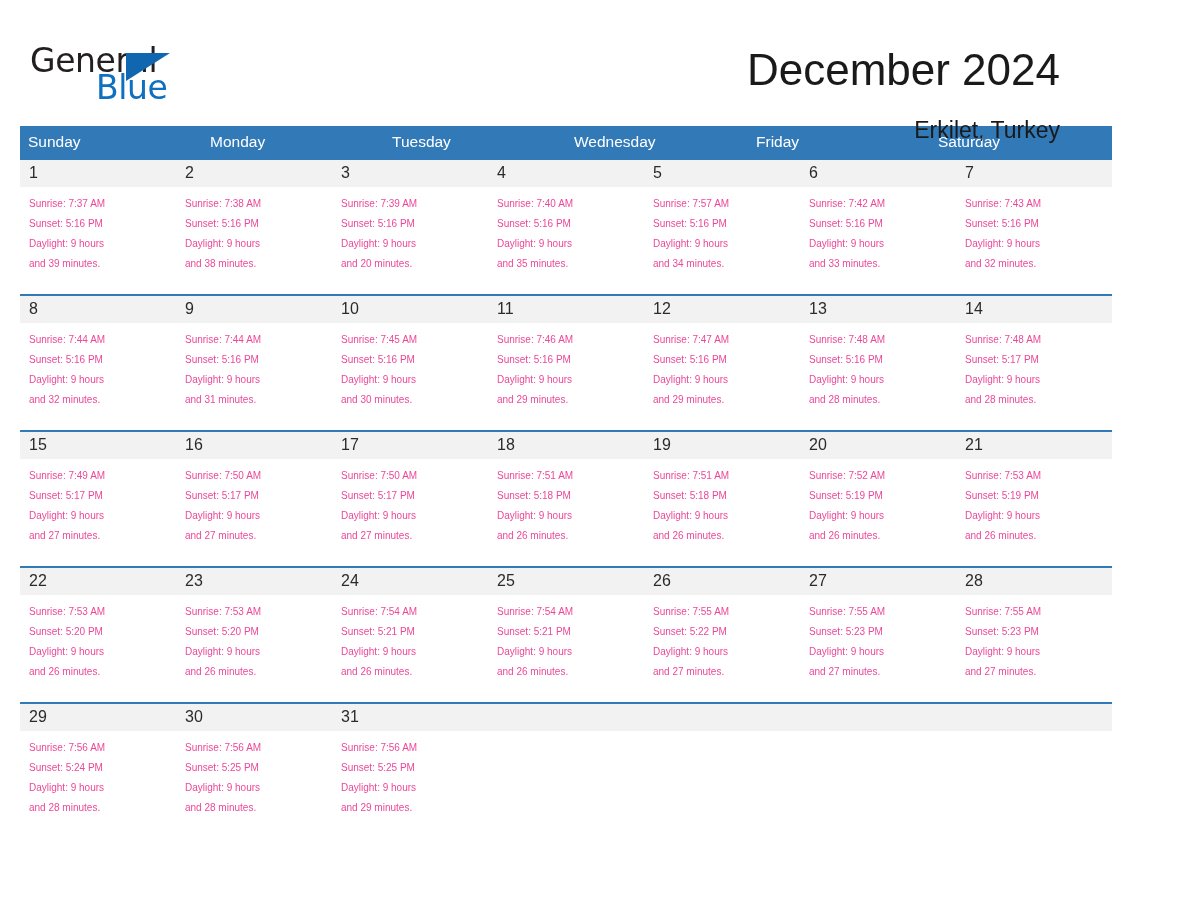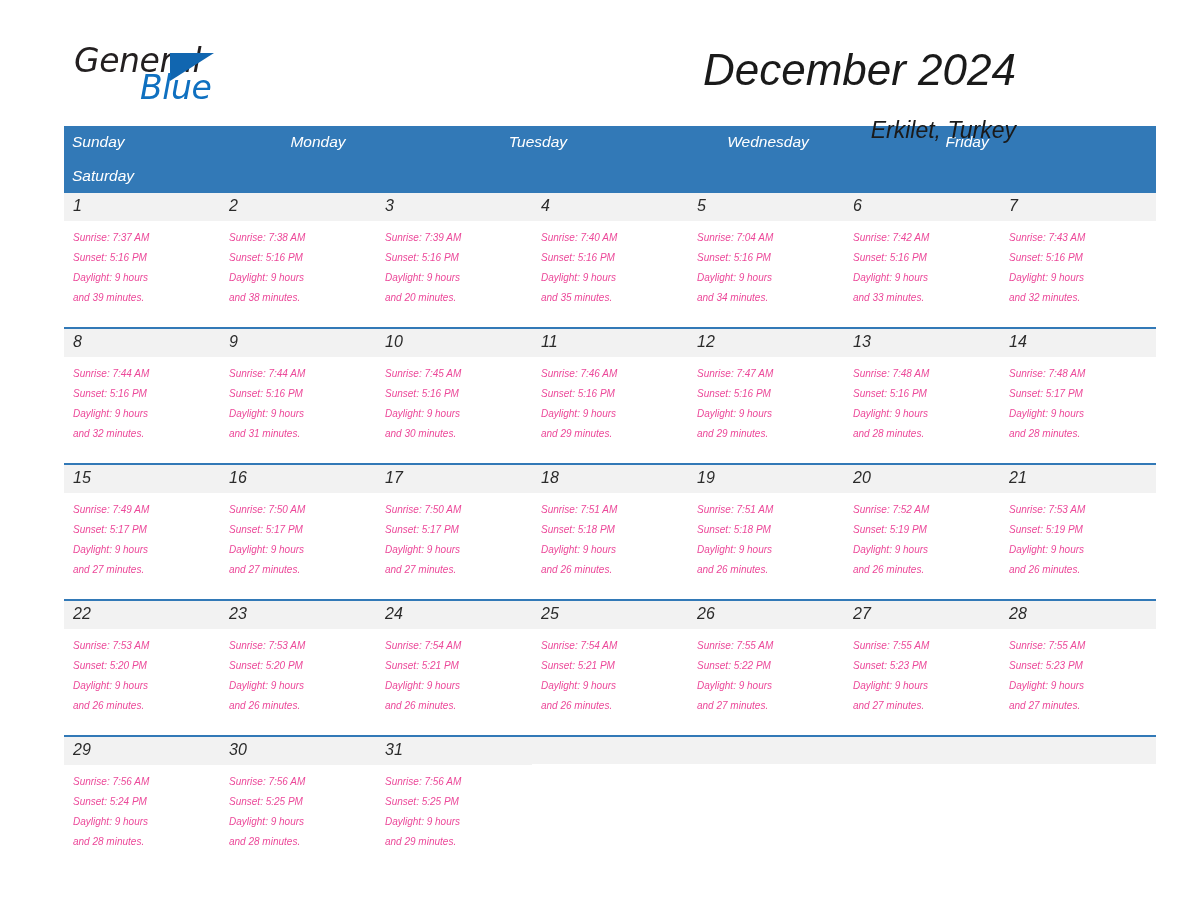--- a/index.html
+++ b/index.html
@@ -13,22 +13,21 @@
     height: 918px;
     font-family: "Liberation Sans", sans-serif;
     color: #222222;
     overflow: hidden;
   }
   .page {
     position: relative;
     width: 1080px;
     height: 918px;
     box-sizing: border-box;
-    padding: 0 64px;
-    font-style: italic;
+    padding: 0 20px;
   }
 
   
   .header {
     position: relative;
     height: 112px;
     display: flex;
     align-items: flex-start;
     justify-content: space-between;
     padding-top: 44px;
@@ -92,21 +91,21 @@
     line-height: 1.1;
   }
 
   
   .calendar {
     margin-top: 14px;
     width: 1092px;
   }
   .weekdays {
     display: grid;
-    grid-template-columns: repeat(5, 1fr);
+    grid-template-columns: repeat(6, 1fr);
     background: #3279b7;
   }
   .weekday {
     color: #ffffff;
     font-size: 15.5px;
     padding: 7px 0 8px 8px;
     line-height: 1.2;
     box-sizing: border-box;
   }
 
@@ -219,21 +218,21 @@
             <div class="info">
               <div>Sunrise: 7:40 AM</div>
               <div>Sunset: 5:16 PM</div>
               <div>Daylight: 9 hours</div>
               <div>and 35 minutes.</div>
             </div>
           </div>
           <div class="daycell">
             <div class="daynum">5</div>
             <div class="info">
-              <div>Sunrise: 7:04 AM</div>
+              <div>Sunrise: 7:57 AM</div>
               <div>Sunset: 5:16 PM</div>
               <div>Daylight: 9 hours</div>
               <div>and 34 minutes.</div>
             </div>
           </div>
           <div class="daycell">
             <div class="daynum">6</div>
             <div class="info">
               <div>Sunrise: 7:42 AM</div>
               <div>Sunset: 5:16 PM</div>

